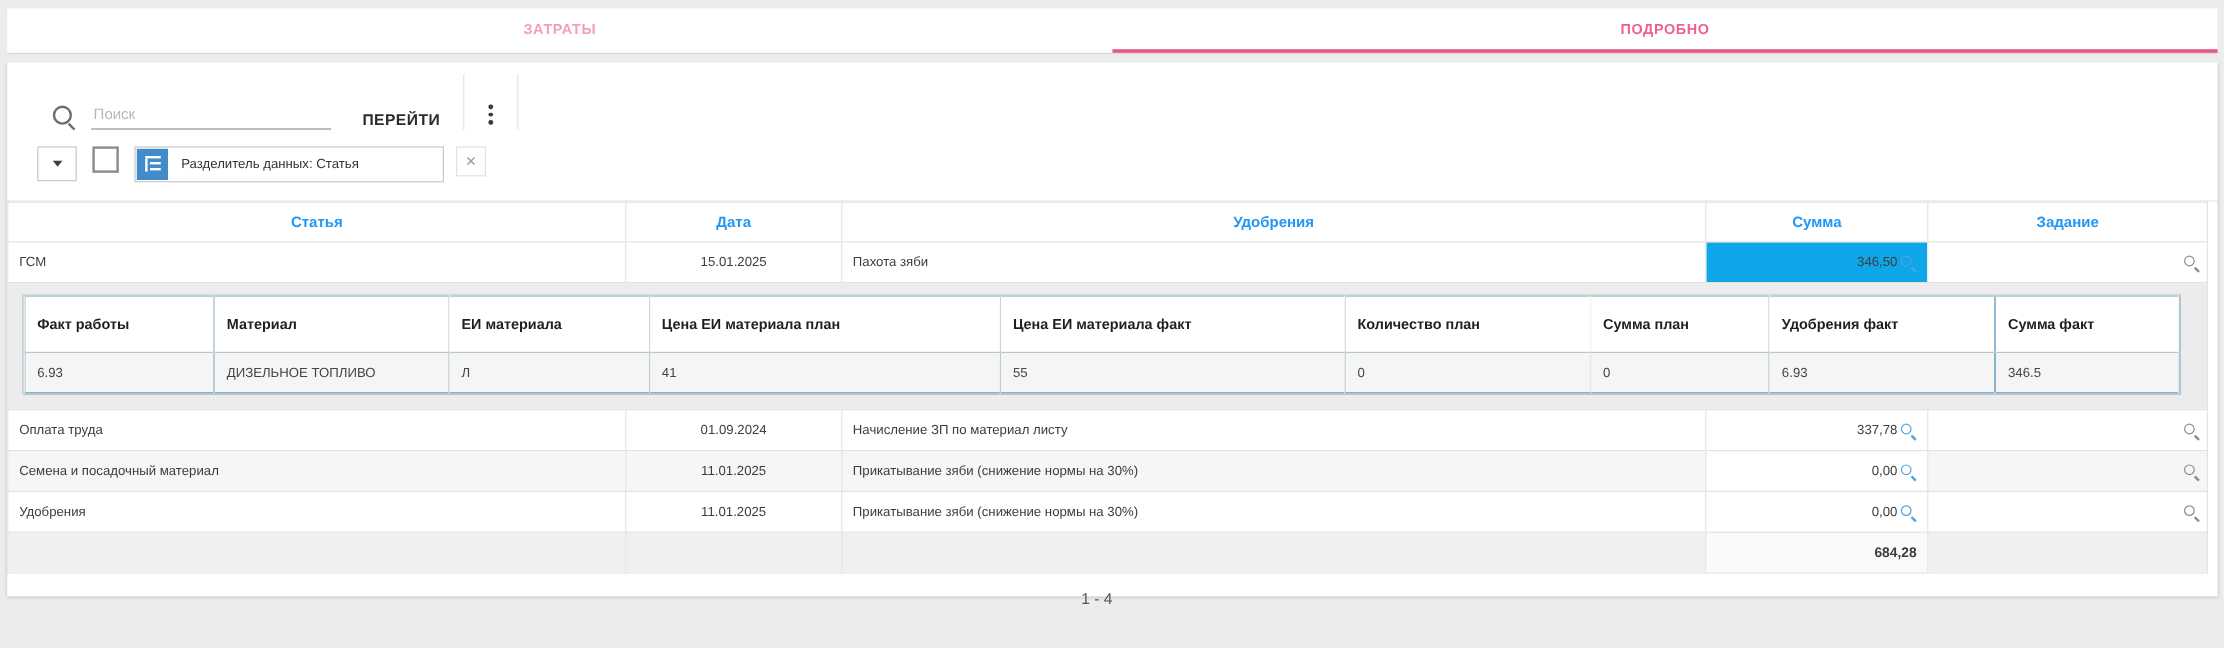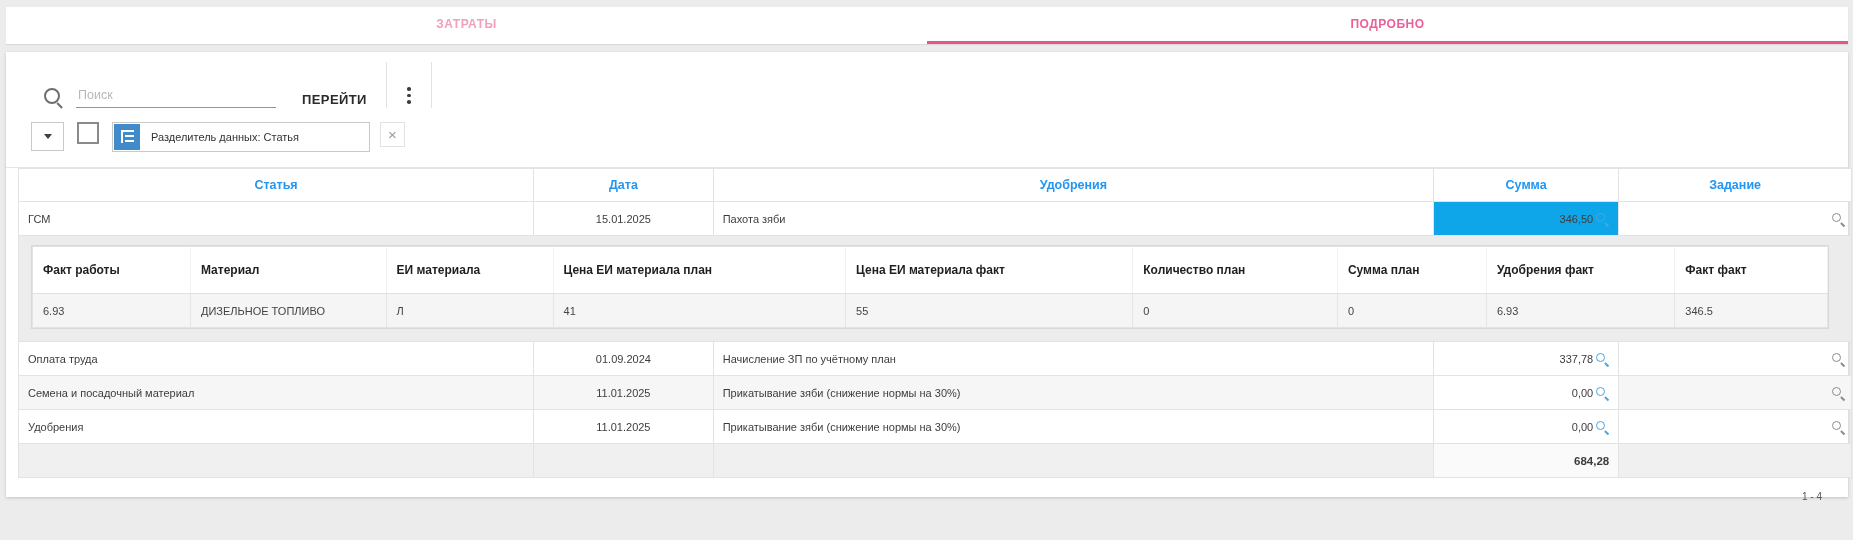--- a/index.html
+++ b/index.html
@@ -57,21 +57,21 @@
   .chip-ico .b2{left:11px;top:11px;width:9px;height:2px;}
   .chip-ico .b3{left:11px;top:16px;width:9px;height:2px;}
   .chip-label{font-size:11px;color:#333;margin-left:11px;white-space:nowrap;}
   .chip-x{margin-left:10px;width:25px;height:25px;border:1px solid #e2e2e2;background:#fff;
     color:#9a9a9a;font-size:15px;line-height:1;display:flex;align-items:center;
     justify-content:center;cursor:pointer;font-family:"Liberation Sans",sans-serif;}
 
   .hdivider{height:1px;background:#e4e4e4;margin-top:13px;}
 
   
-  .main-table{width:calc(100% - 8px);margin:0 12px;border-collapse:collapse;font-size:11px;
+  .main-table{width:calc(100% - 8px);margin:0 0;border-collapse:collapse;font-size:11px;
     color:#3d3d3d;table-layout:fixed;border-radius:20px;}
   .main-table th{color:#2196f3;font-weight:bold;font-size:12.5px;height:30px;
     border:1px solid #e3e3e3;background:#fff;text-align:center;}
   .main-table td{border:1px solid #e3e3e3;height:34px;padding:0 9px;box-sizing:border-box;
     overflow:hidden;white-space:nowrap;}
   .c-date{text-align:center;}
   .c-amount{text-align:right;}
   .c-task{text-align:right;padding-right:6px !important;}
   .amt{vertical-align:middle;margin-right:2px;}
   tr.row-alt td{background:#f6f6f6;}
@@ -83,21 +83,21 @@
   
   td.expand-cell{background:#ececec;padding:9px 22px 12px 12px;height:auto;}
   .subbox{background:#0369a1;border:1px solid #d8d8d8;}
   .sub-table{width:100%;border-collapse:collapse;font-size:11px;table-layout:fixed;}
   .sub-table th{text-align:left;font-weight:bold;color:#1f1f1f;font-size:12px;
     padding:8px 10px;background:#fff;border-bottom:1px solid #e0e0e0;
     border-right:1px solid #f1f1f1;white-space:nowrap;overflow:hidden;}
   .sub-table td{background:#f5f5f5;padding:6px 10px;border-right:1px solid #e5e5e5;
     color:#444;white-space:nowrap;overflow:hidden;}
 
-  .pagination{text-align:right;padding:13px 26px 0 0;font-size:10px;color:#555;}
+  .pagination{text-align:center;padding:13px 26px 0 0;font-size:13px;color:#555;}
 </style>
 </head>
 <body>
 
 <div class="tabbar">
   <div class="tab">ЗАТРАТЫ</div>
   <div class="tab active">ПОДРОБНО</div>
 </div>
 
 <div class="panel">
@@ -182,21 +182,21 @@
               <thead>
                 <tr>
                   <th>Факт работы</th>
                   <th>Материал</th>
                   <th>ЕИ материала</th>
                   <th>Цена ЕИ материала план</th>
                   <th>Цена ЕИ материала факт</th>
                   <th>Количество план</th>
                   <th>Сумма план</th>
                   <th>Удобрения факт</th>
-                  <th>Факт факт</th>
+                  <th>Сумма факт</th>
                 </tr>
               </thead>
               <tbody>
                 <tr>
                   <td>6.93</td>
                   <td>ДИЗЕЛЬНОЕ ТОПЛИВО</td>
                   <td>Л</td>
                   <td>41</td>
                   <td>55</td>
                   <td>0</td>
@@ -206,21 +206,21 @@
                 </tr>
               </tbody>
             </table>
           </div>
         </td>
       </tr>
 
       <tr>
         <td>Оплата труда</td>
         <td class="c-date">01.09.2024</td>
-        <td>Начисление ЗП по учётному план</td>
+        <td>Начисление ЗП по материал листу</td>
         <td class="c-amount">
           <span class="amt">337,78</span><span class="mag blue"></span>
         </td>
         <td class="c-task">
           <span class="mag gray"></span>
         </td>
       </tr>
 
       <tr class="row-alt">
         <td>Семена и посадочный материал</td>

